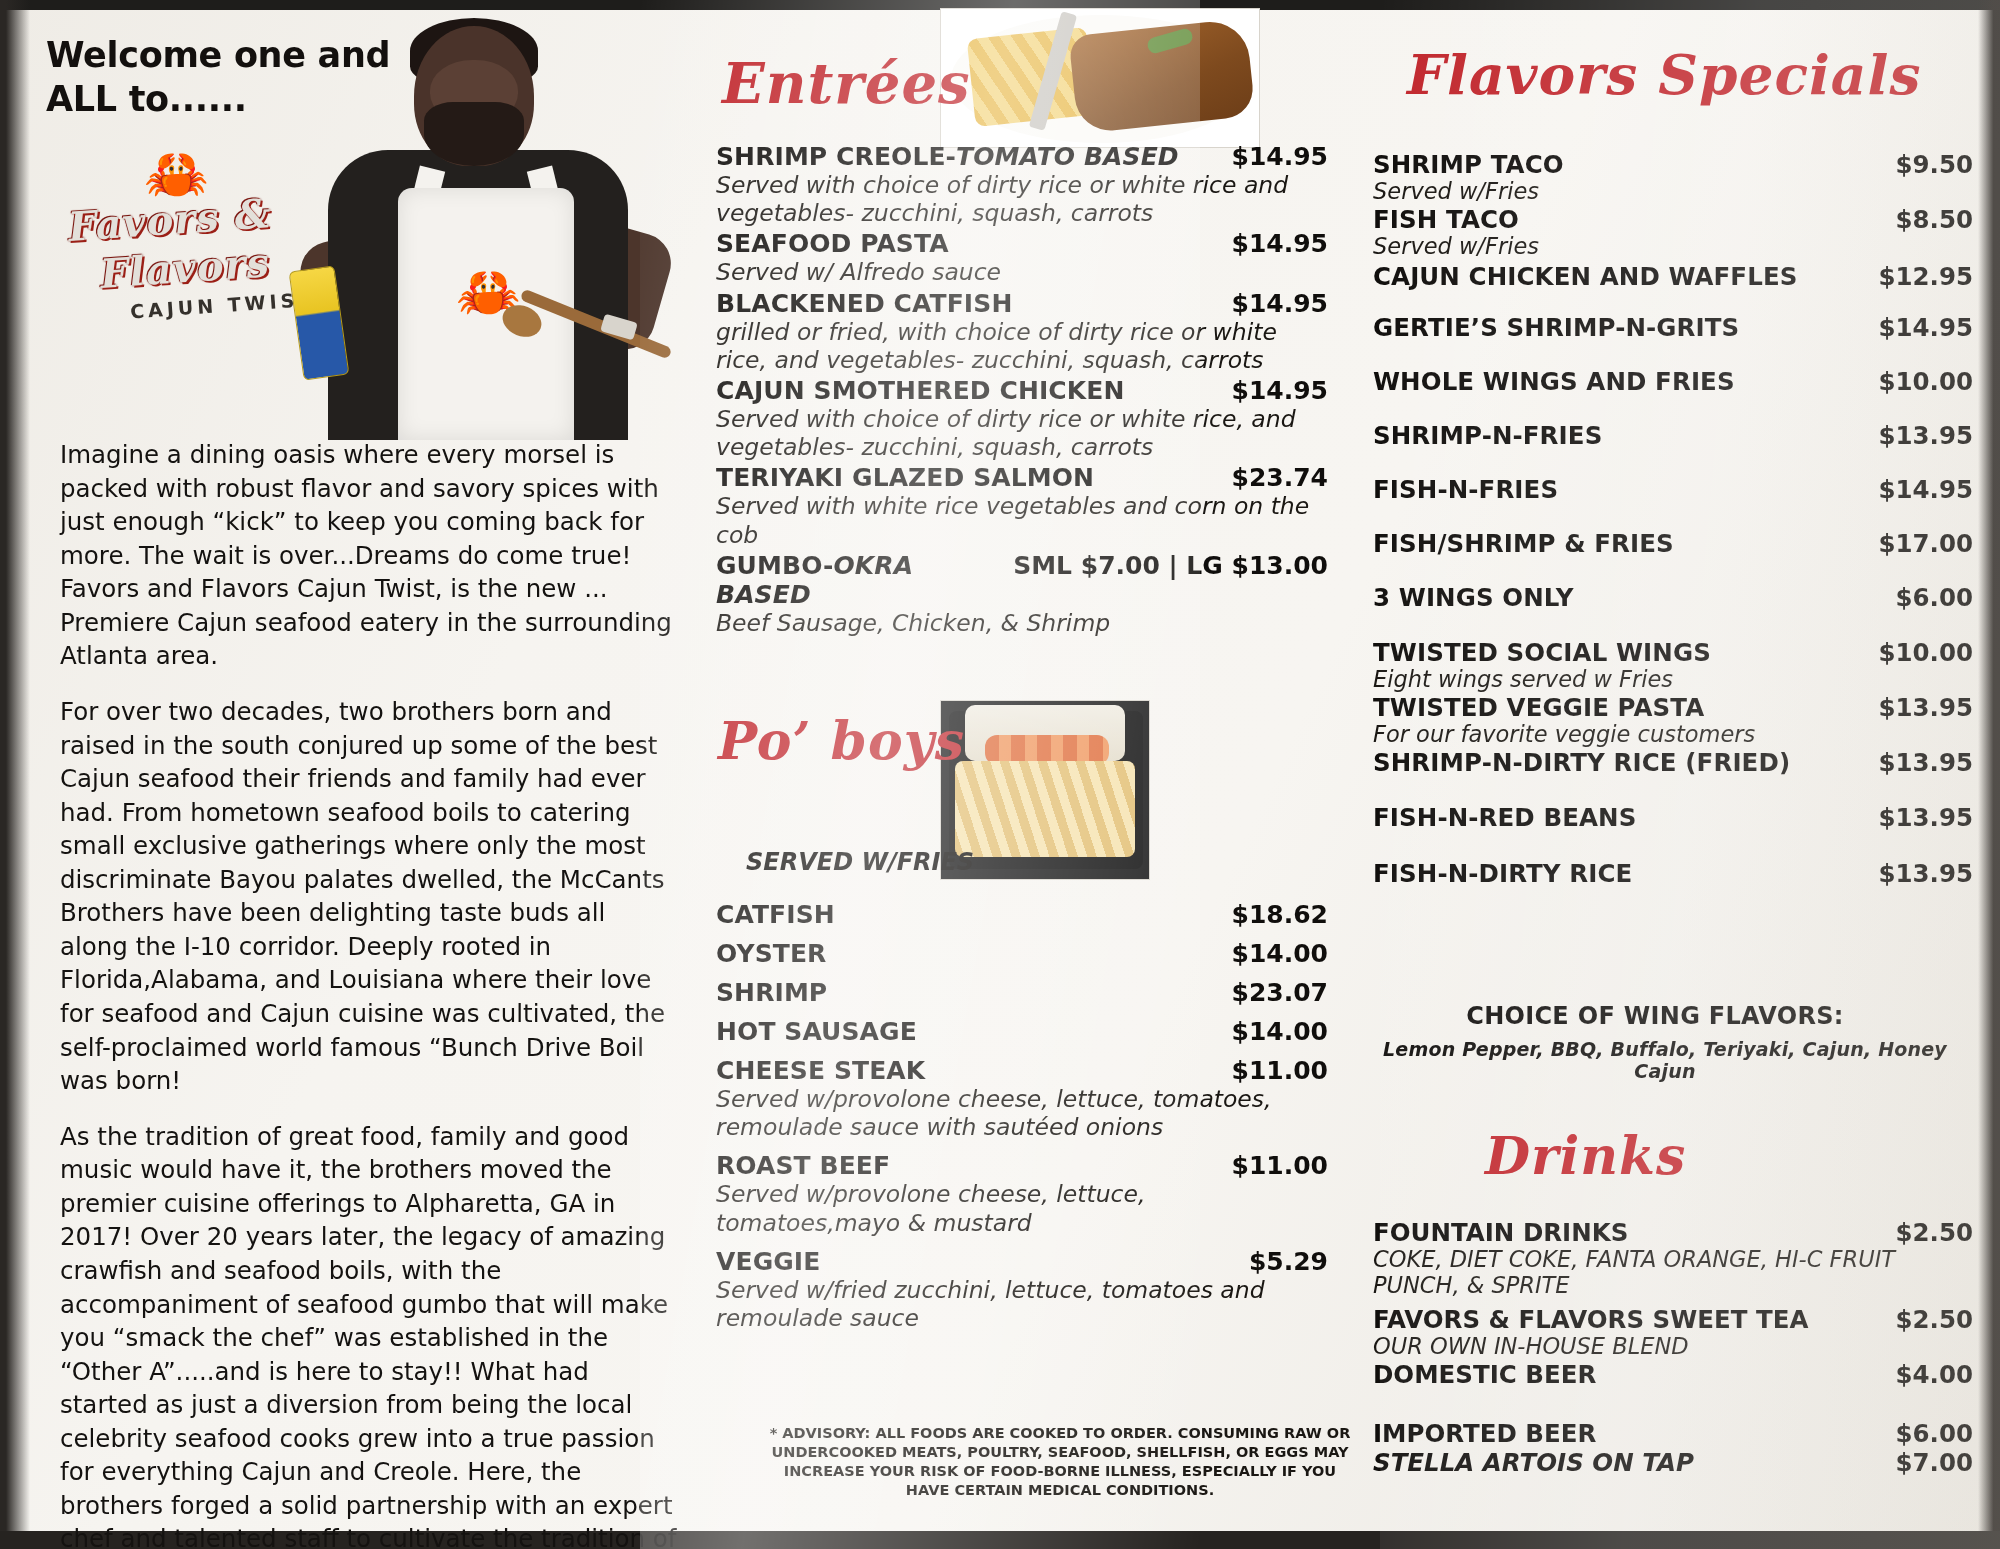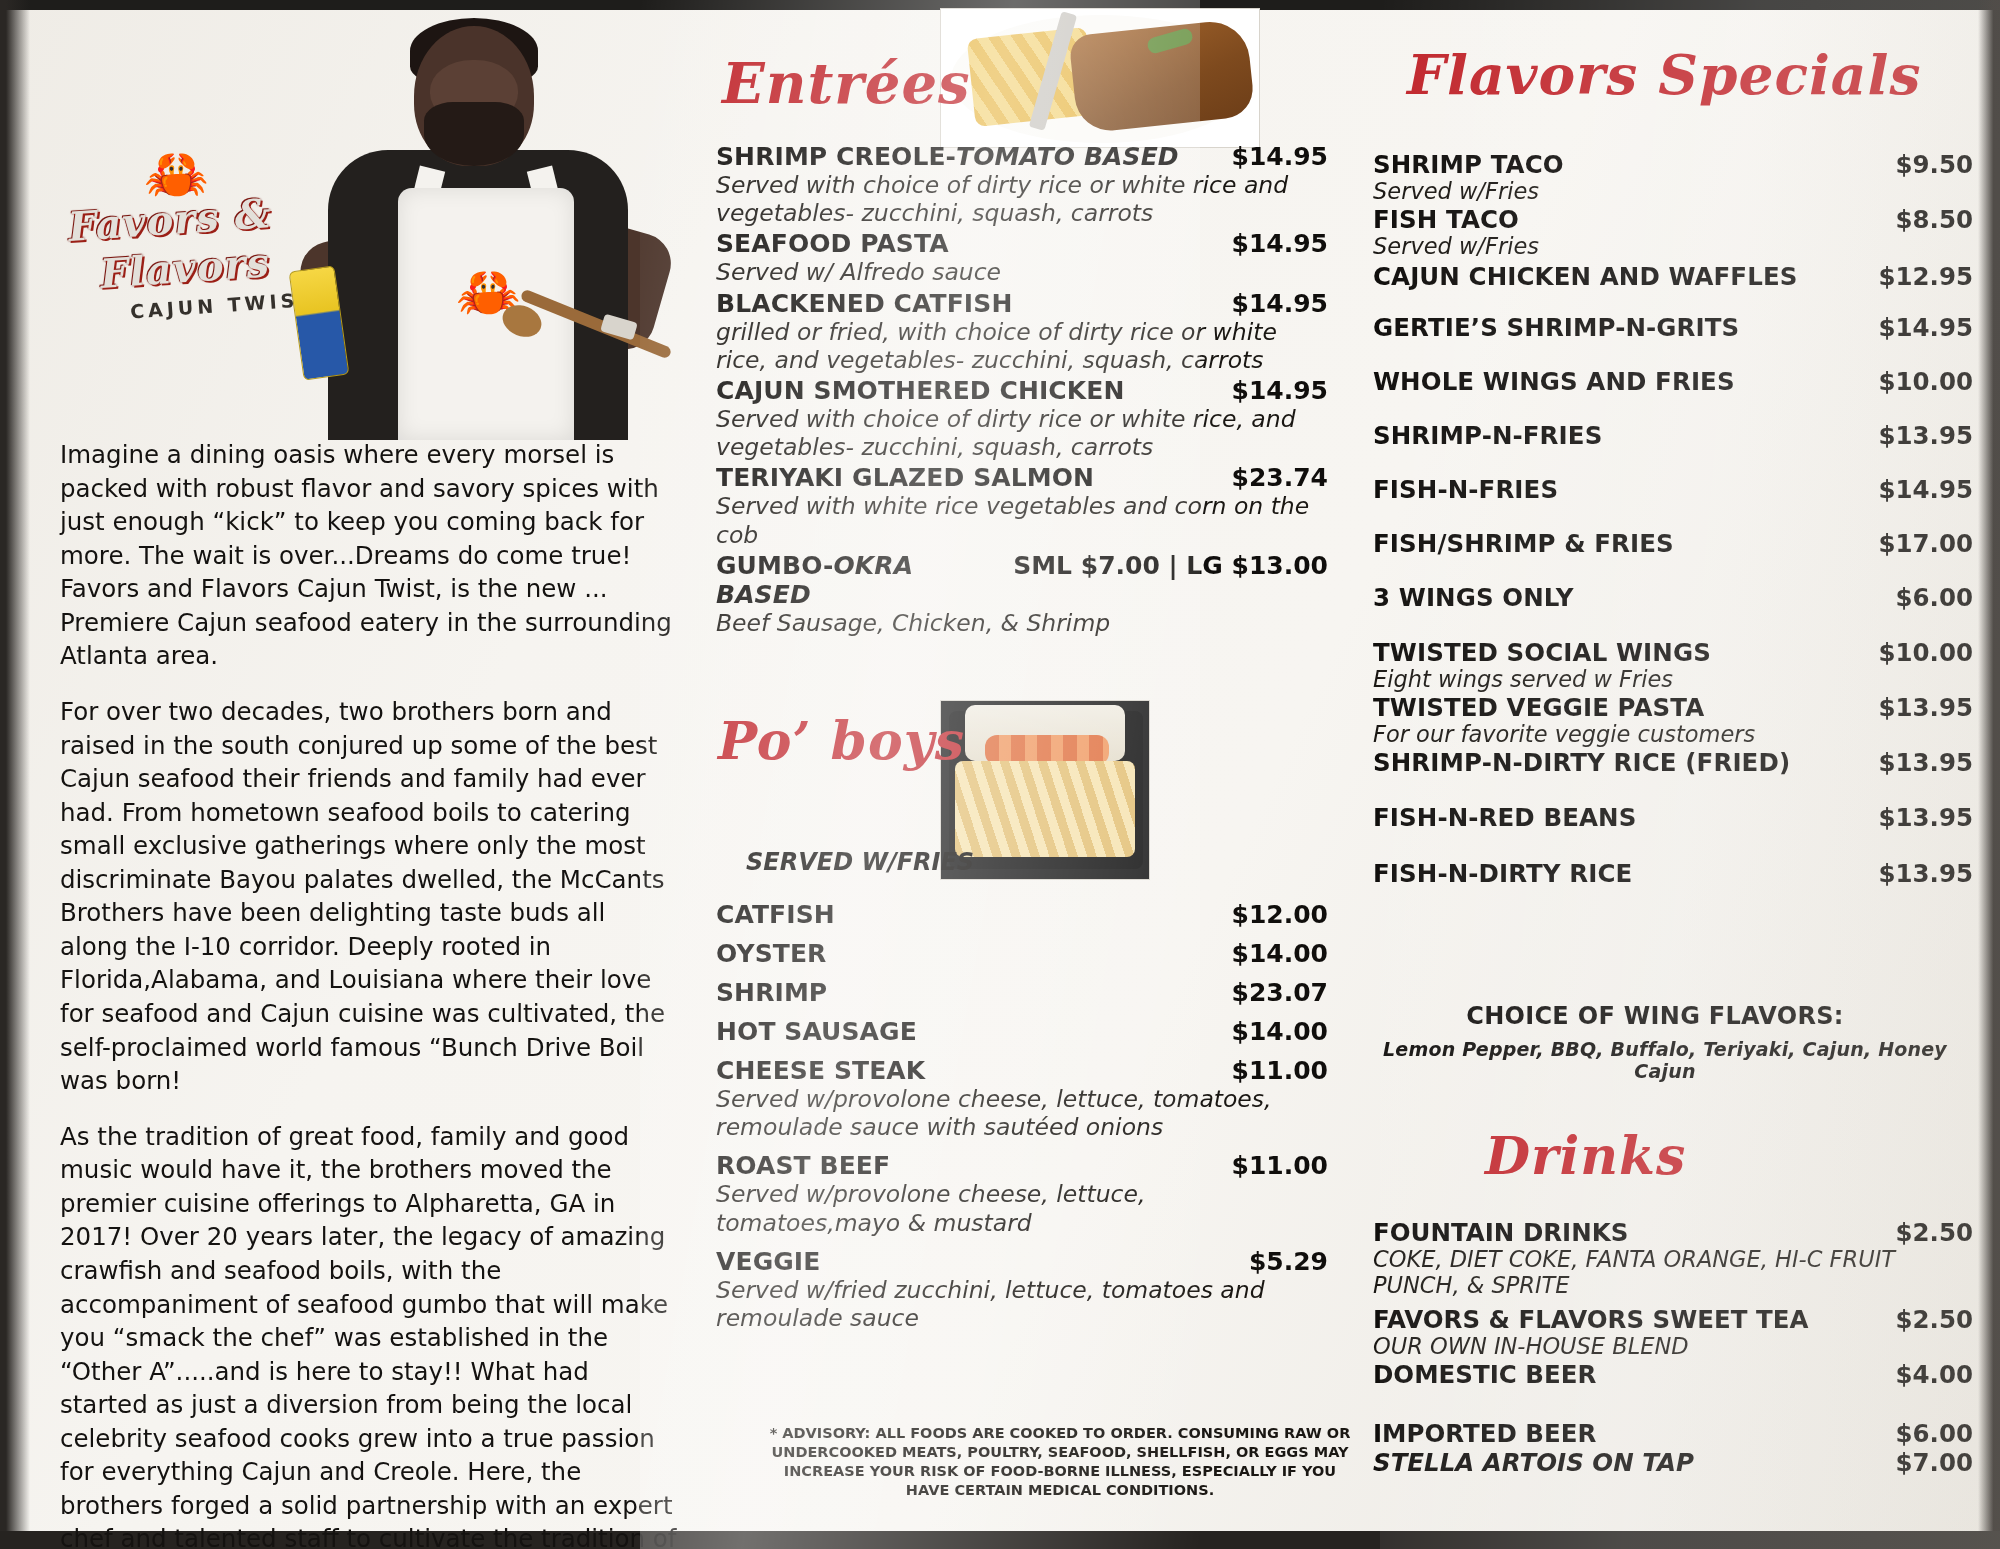--- a/index.html
+++ b/index.html
@@ -307,20 +307,21 @@
 
 <div class="menu-page">
 
   <div class="edge-top"></div>
   <div class="edge-left"></div>
   <div class="edge-right"></div>
   <div class="edge-bottom"></div>
 
   <div class="col-left">
 
+    <div class="welcome-title">Welcome one and ALL to......</div>
 
     <div class="logo">
       <div class="logo-crab">🦀</div>
       <div class="logo-text1">Favors &amp;</div>
       <div class="logo-text2">Flavors</div>
       <div class="logo-text3">CAJUN TWIST</div>
     </div>
 
     <div class="chef-photo">
       <div class="chef-arm-l"></div>
@@ -419,21 +420,21 @@
     </div>
 
     <div class="script-head poboys-head">Po’ boys</div>
     <div class="poboys-sub">SERVED W/FRIES</div>
 
     <div class="menu-list poboys-list">
 
       <div class="mi">
         <div class="mi-row">
           <div class="mi-name">CATFISH</div>
-          <div class="mi-price">$12.00</div>
+          <div class="mi-price">$18.62</div>
         </div>
       </div>
 
       <div class="mi">
         <div class="mi-row">
           <div class="mi-name">OYSTER</div>
           <div class="mi-price">$14.00</div>
         </div>
       </div>
 

